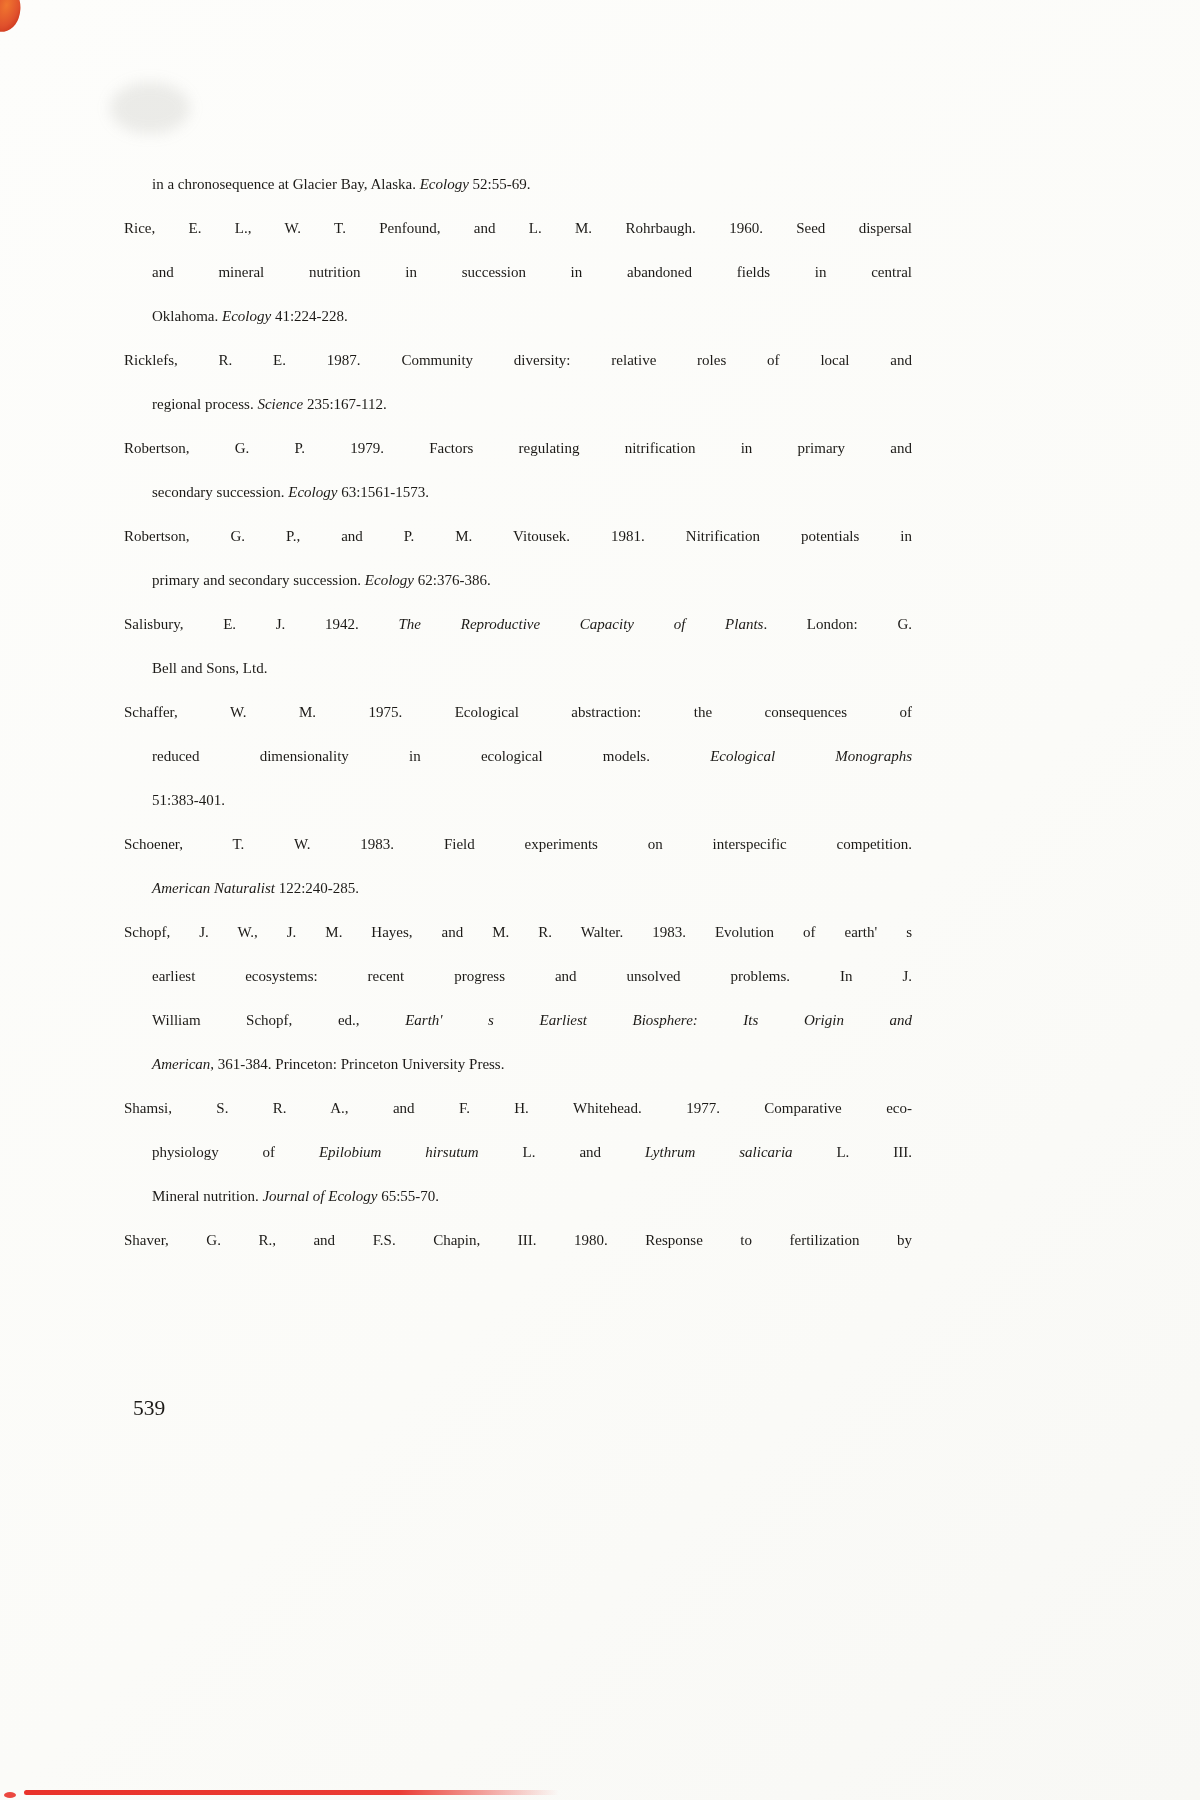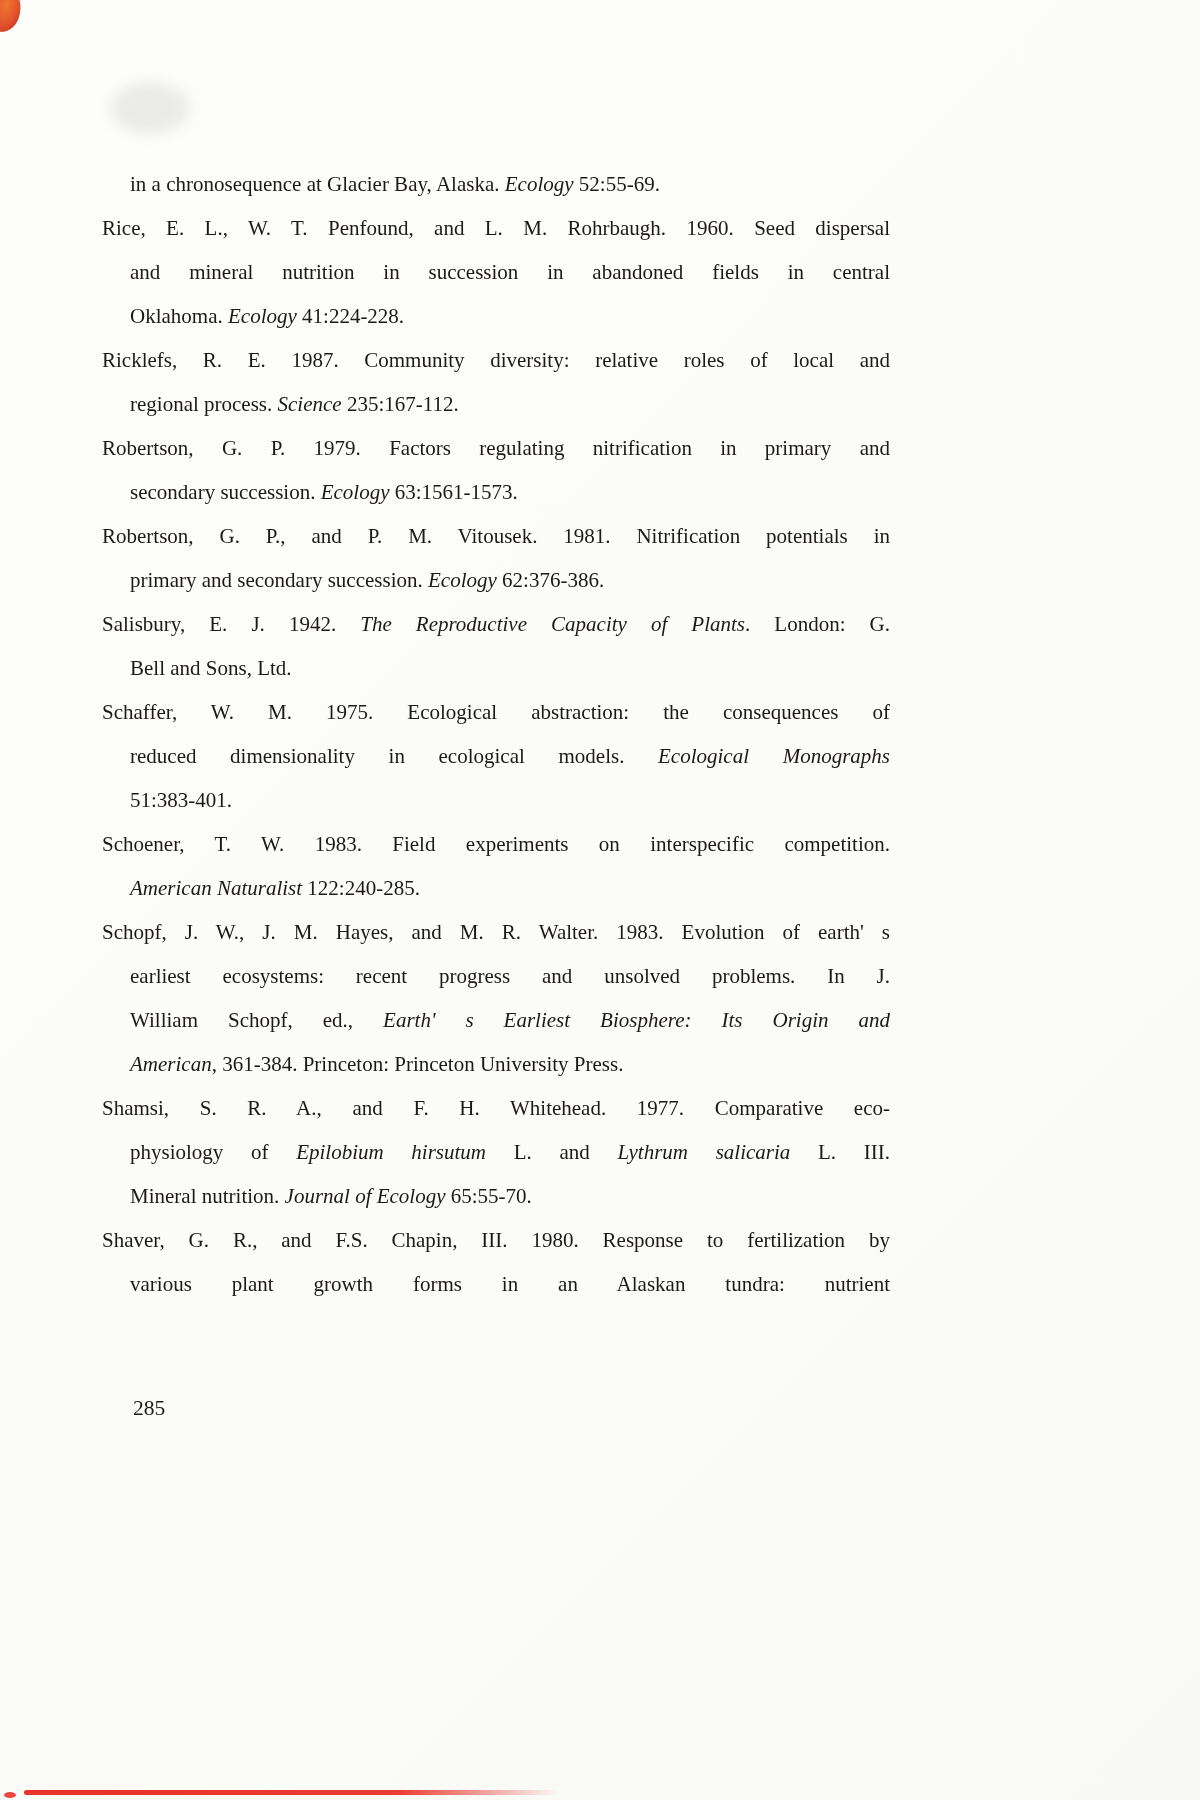--- a/index.html
+++ b/index.html
@@ -22,24 +22,24 @@
     left: 110px;
     top: 82px;
     width: 80px;
     height: 52px;
     background: rgba(125,125,120,0.14);
     border-radius: 50%;
     filter: blur(7px);
   }
   .textblock {
     position: absolute;
-    left: 102px;
+    left: 124px;
     top: 162px;
     width: 788px;
-    font-size: 21px;
+    font-size: 15px;
     line-height: 44px;
   }
   .ref { margin: 0; }
   .line {
     text-align: justify;
     text-align-last: justify;
     white-space: normal;
   }
   .line.last { text-align-last: left; }
   .line.cont { padding-left: 28px; }
@@ -129,22 +129,21 @@
         <div class="line cont"><span>William Schopf, ed., </span><em>Earth' s Earliest Biosphere: Its Origin and</em></div>
         <div class="line last cont"><em>American</em><span>, 361-384. Princeton: Princeton University Press.</span></div>
       </div>
       <div class="ref">
         <div class="line"><span>Shamsi, S. R. A., and F. H. Whitehead. 1977. Comparative eco-</span></div>
         <div class="line cont"><span>physiology of </span><em>Epilobium hirsutum</em><span> L. and </span><em>Lythrum salicaria</em><span> L. III.</span></div>
         <div class="line last cont"><span>Mineral nutrition. </span><em>Journal of Ecology</em><span> 65:55-70.</span></div>
       </div>
       <div class="ref">
         <div class="line"><span>Shaver, G. R., and F.S. Chapin, III. 1980. Response to fertilization by</span></div>
-        <div class="line cont"><span>various plant growth forms in an Alaskan tundra: nutrient</span></div>
       </div>
     </div>
 
-  <div class="pagenum">285</div>
+  <div class="pagenum">539</div>
 
   <div class="artifact-top"></div>
   <div class="artifact-bottom"></div>
   <div class="artifact-bottom-dot"></div>
 </div>
 
 </body></html>

